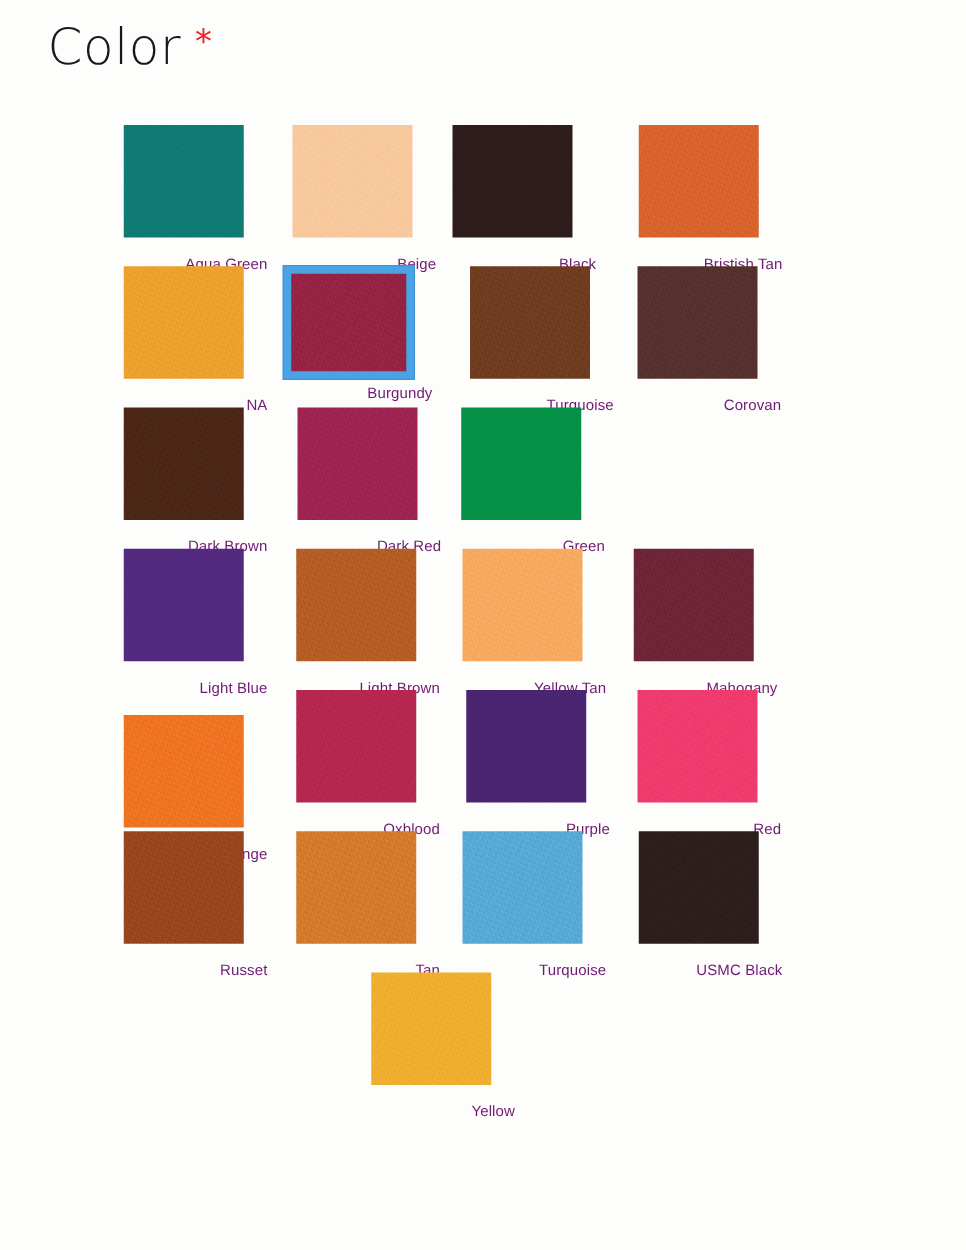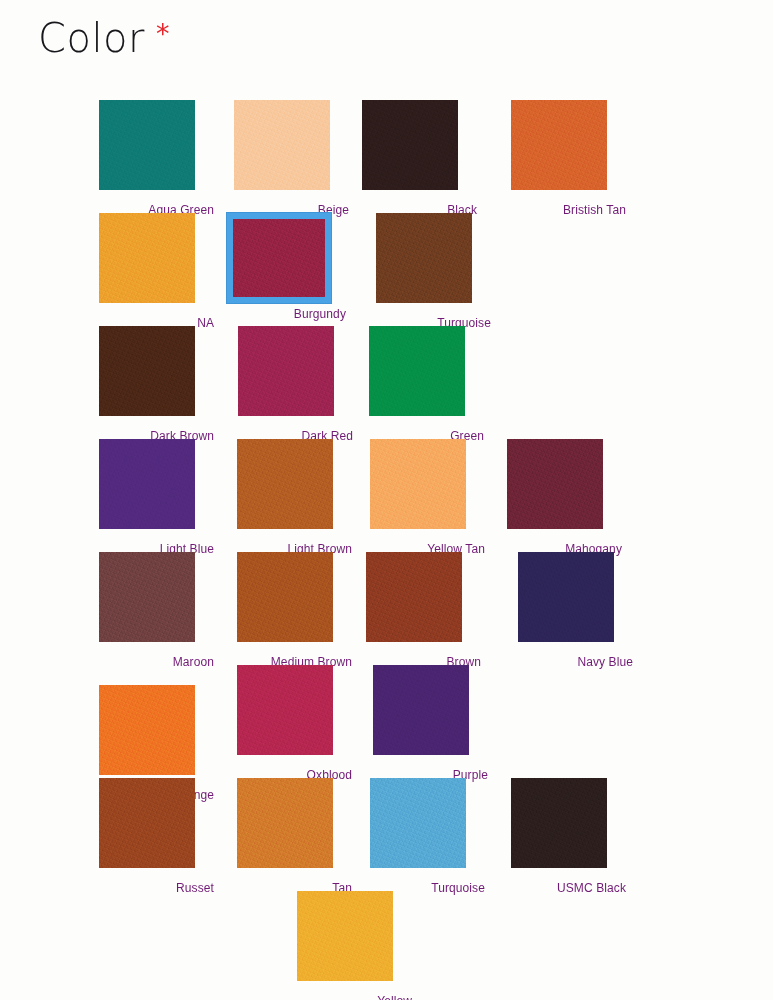--- a/index.html
+++ b/index.html
@@ -123,42 +123,38 @@
     <div class="swatch-row">
       <div class="swatch-cell" style="left: 80px;"><span class="swatch-chip-wrap"><span class="swatch-chip smooth" style="background: rgb(15, 122, 116);"></span></span><span class="swatch-label">Aqua Green</span></div>
       <div class="swatch-cell" style="left: 215px;"><span class="swatch-chip-wrap"><span class="swatch-chip" style="background: rgb(248, 200, 156);"></span></span><span class="swatch-label">Beige</span></div>
       <div class="swatch-cell" style="left: 343px;"><span class="swatch-chip-wrap"><span class="swatch-chip" style="background: rgb(45, 28, 27);"></span></span><span class="swatch-label">Black</span></div>
       <div class="swatch-cell" style="left: 492px;"><span class="swatch-chip-wrap"><span class="swatch-chip" style="background: rgb(216, 98, 43);"></span></span><span class="swatch-label">Bristish Tan</span></div>
     </div>
     <div class="swatch-row">
       <div class="swatch-cell" style="left: 80px;"><span class="swatch-chip-wrap"><span class="swatch-chip" style="background: rgb(237, 160, 44);"></span></span><span class="swatch-label">NA</span></div>
       <div class="swatch-cell" style="left: 212px;"><span class="swatch-chip-wrap selected" style="background: rgb(74, 163, 228);"><span class="swatch-chip" style="background: rgb(149, 34, 67);"></span></span><span class="swatch-label">Burgundy</span></div>
       <div class="swatch-cell" style="left: 357px;"><span class="swatch-chip-wrap"><span class="swatch-chip" style="background: rgb(110, 60, 32);"></span></span><span class="swatch-label">Turquoise</span></div>
+      <div class="swatch-cell" style="left: 491px;"><span class="swatch-chip-wrap"><span class="swatch-chip" style="background: rgb(84, 48, 44);"></span></span><span class="swatch-label">Corovan</span></div>
     </div>
     <div class="swatch-row">
       <div class="swatch-cell" style="left: 80px;"><span class="swatch-chip-wrap"><span class="swatch-chip" style="background: rgb(75, 38, 22);"></span></span><span class="swatch-label">Dark Brown</span></div>
       <div class="swatch-cell" style="left: 219px;"><span class="swatch-chip-wrap"><span class="swatch-chip" style="background: rgb(157, 35, 80);"></span></span><span class="swatch-label">Dark Red</span></div>
       <div class="swatch-cell" style="left: 350px;"><span class="swatch-chip-wrap"><span class="swatch-chip smooth" style="background: rgb(5, 144, 71);"></span></span><span class="swatch-label">Green</span></div>
     </div>
     <div class="swatch-row">
       <div class="swatch-cell" style="left: 218px;"><span class="swatch-chip-wrap"><span class="swatch-chip" style="background: rgb(179, 92, 35);"></span></span><span class="swatch-label">Light Brown</span></div>
       <div class="swatch-cell" style="left: 80px;"><span class="swatch-chip-wrap"><span class="swatch-chip smooth" style="background: rgb(82, 41, 126);"></span></span><span class="swatch-label">Light Blue</span></div>
       <div class="swatch-cell" style="left: 351px;"><span class="swatch-chip-wrap"><span class="swatch-chip" style="background: rgb(247, 169, 95);"></span></span><span class="swatch-label">Yellow Tan</span></div>
       <div class="swatch-cell" style="left: 488px;"><span class="swatch-chip-wrap"><span class="swatch-chip" style="background: rgb(109, 36, 54);"></span></span><span class="swatch-label">Mahogany</span></div>
     </div>
     <div class="swatch-row">
-      <div class="swatch-cell" style="left: 80px;"><span class="swatch-chip-wrap"><span class="swatch-chip" style="background: rgb(111, 64, 64);"></span></span><span class="swatch-label">Maroon</span></div>
-      <div class="swatch-cell" style="left: 218px;"><span class="swatch-chip-wrap"><span class="swatch-chip" style="background: rgb(168, 82, 31);"></span></span><span class="swatch-label">Medium Brown</span></div>
-      <div class="swatch-cell" style="left: 347px;"><span class="swatch-chip-wrap"><span class="swatch-chip" style="background: rgb(142, 58, 33);"></span></span><span class="swatch-label">Brown</span></div>
-      <div class="swatch-cell" style="left: 499px;"><span class="swatch-chip-wrap"><span class="swatch-chip smooth" style="background: rgb(45, 36, 87);"></span></span><span class="swatch-label">Navy Blue</span></div>
-    </div>
-    <div class="swatch-row">
       <div class="swatch-cell" style="left: 80px; margin-top: 20px;"><span class="swatch-chip-wrap"><span class="swatch-chip" style="background: rgb(239, 114, 34);"></span></span><span class="swatch-label">Orange</span></div>
       <div class="swatch-cell" style="left: 218px;"><span class="swatch-chip-wrap"><span class="swatch-chip" style="background: rgb(181, 38, 79);"></span></span><span class="swatch-label">Oxblood</span></div>
       <div class="swatch-cell" style="left: 354px;"><span class="swatch-chip-wrap"><span class="swatch-chip smooth" style="background: rgb(74, 36, 112);"></span></span><span class="swatch-label">Purple</span></div>
+      <div class="swatch-cell" style="left: 491px;"><span class="swatch-chip-wrap"><span class="swatch-chip" style="background: rgb(239, 58, 109);"></span></span><span class="swatch-label">Red</span></div>
     </div>
     <div class="swatch-row">
       <div class="swatch-cell" style="left: 80px;"><span class="swatch-chip-wrap"><span class="swatch-chip" style="background: rgb(153, 68, 31);"></span></span><span class="swatch-label">Russet</span></div>
       <div class="swatch-cell" style="left: 218px;"><span class="swatch-chip-wrap"><span class="swatch-chip" style="background: rgb(210, 121, 43);"></span></span><span class="swatch-label">Tan</span></div>
       <div class="swatch-cell" style="left: 351px;"><span class="swatch-chip-wrap"><span class="swatch-chip" style="background: rgb(86, 169, 212);"></span></span><span class="swatch-label">Turquoise</span></div>
       <div class="swatch-cell" style="left: 492px;"><span class="swatch-chip-wrap"><span class="swatch-chip" style="background: rgb(43, 30, 28);"></span></span><span class="swatch-label">USMC Black</span></div>
     </div>
     <div class="swatch-row">
       <div class="swatch-cell" style="left: 278px;"><span class="swatch-chip-wrap"><span class="swatch-chip" style="background: rgb(239, 174, 46);"></span></span><span class="swatch-label">Yellow</span></div>
     </div>

